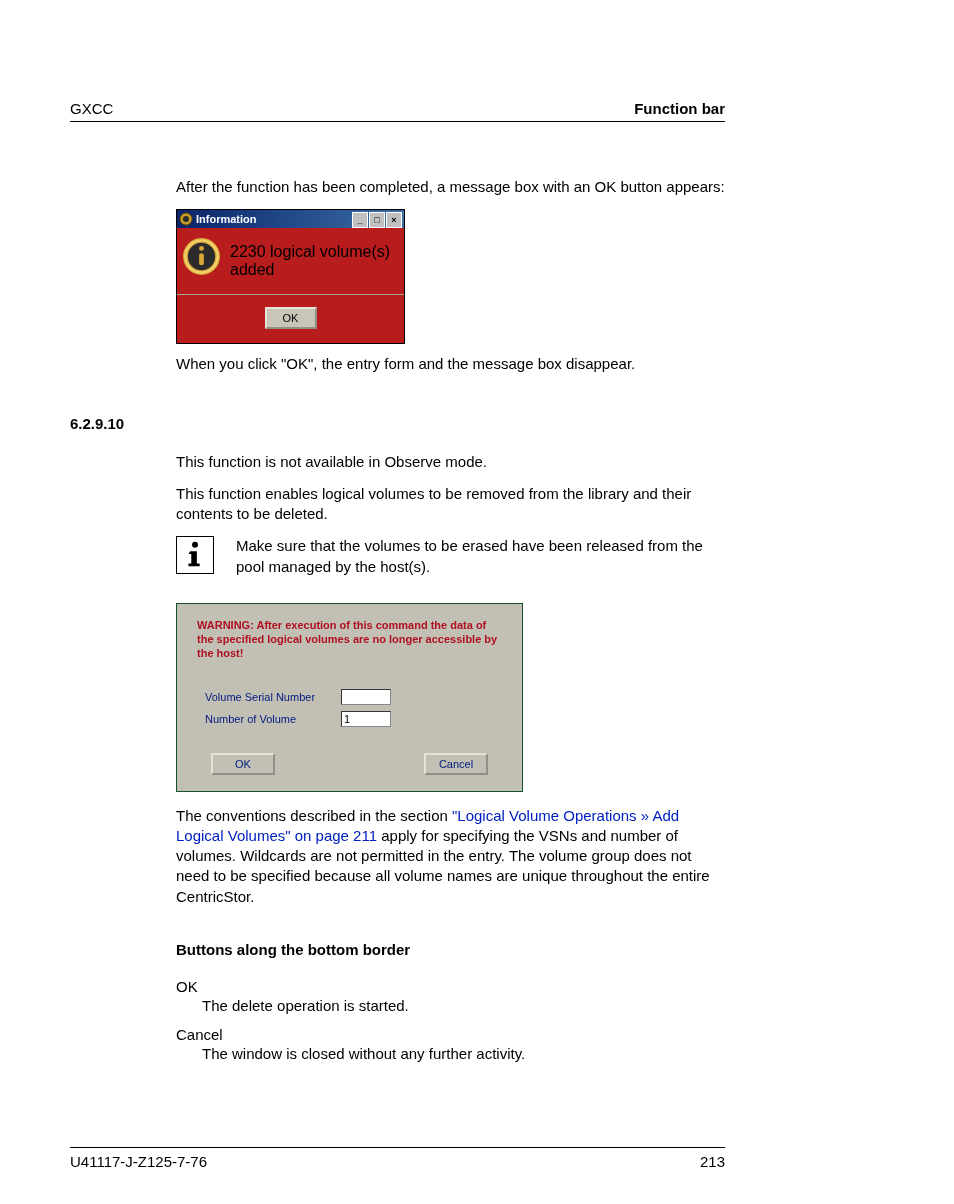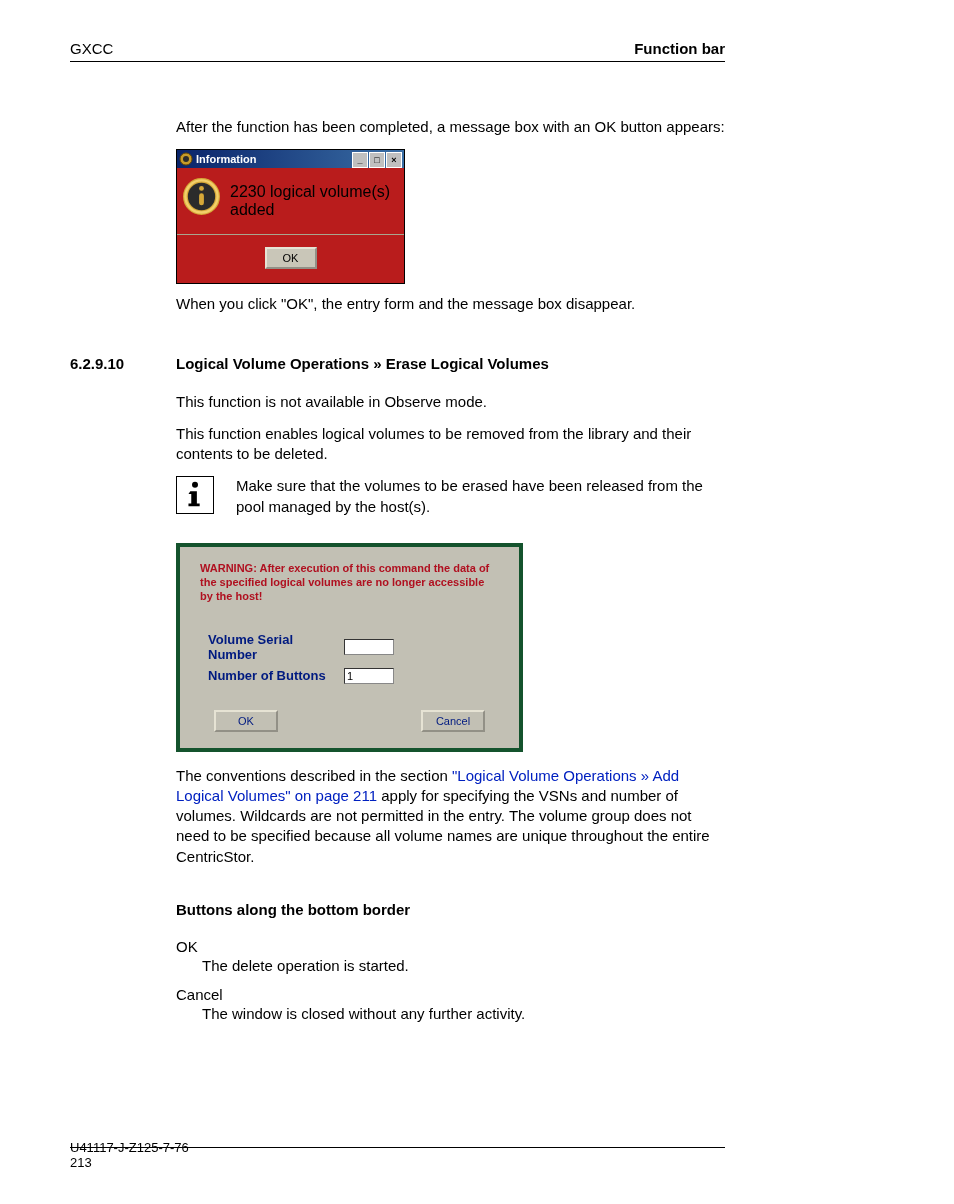--- a/index.html
+++ b/index.html
@@ -5,21 +5,21 @@
   body {
     font-family: Arial, Helvetica, sans-serif;
     font-size: 15px;
     color: #000;
     margin: 0;
     background: #fff;
   }
   .page {
     width: 795px;
     min-height: 1204px;
-    padding: 40px 70px 40px 70px;
+    padding: 100px 70px 40px 70px;
     box-sizing: border-box;
     position: relative;
   }
   .running-head {
     display: flex;
     justify-content: space-between;
     font-size: 15px;
     margin-bottom: 4px;
   }
   .running-head-right { font-weight: bold; }
@@ -80,35 +80,35 @@
   .note-icon {
     width: 36px; height: 36px; border: 1px solid #000;
     display: flex; align-items: center; justify-content: center;
     flex-shrink: 0; margin-right: 22px;
   }
   .note-icon svg { width: 22px; height: 28px; }
 
   
   .erase-form {
     width: 347px; background: #c2c0b4;
-    border: 4px solid #14532d;
+    border: 1px solid #14532d;
     padding: 14px 14px 8px 14px;
     box-sizing: border-box;
     margin: 4px 0 14px 0;
   }
   .erase-warning {
     color: #b01020; font-size: 11px; font-weight: bold;
     text-align: left; line-height: 1.3; margin-bottom: 28px;
     padding: 0 6px;
   }
   .form-row {
     display: flex; align-items: center; margin-bottom: 6px;
     padding-left: 14px;
   }
-  .form-label { color: #001a80; font-size: 13px; font-weight: bold; width: 136px; }
+  .form-label { color: #001a80; font-size: 11px; font-weight: normal; width: 136px; }
   .form-input {
     width: 50px; height: 16px; border: 1px inset #888;
     background: #fff; font-size: 11px; padding: 0 2px;
     box-sizing: border-box;
   }
   .erase-buttons {
     display: flex; justify-content: space-between;
     padding: 20px 20px 8px 20px;
   }
   .form-btn {
@@ -118,21 +118,21 @@
   }
 
   .link { color: #0020c0; }
   .subhead { font-weight: bold; margin: 34px 0 20px 0; }
   .def-term { margin-bottom: 2px; }
   .def-desc { margin-left: 26px; margin-bottom: 12px; }
 
   .footer-hr { border-top: 1px solid #000; position: absolute; bottom: 56px; left: 70px; right: 70px; }
   .footer-row {
     position: absolute; bottom: 34px; left: 70px; right: 70px;
-    display: flex; justify-content: space-between; font-size: 13px; flex-direction: column;
+    display: flex; justify-content: space-between; font-size: 15px;
   }
 </style>
 </head>
 <body>
 
 <div class="page">
 
   <div class="running-head">
     <span>GXCC</span>
     <span class="running-head-right">Function bar</span>
@@ -172,21 +172,20 @@
       <div class="info-footer">
         <button class="ok-btn-small">OK</button>
       </div>
     </div>
 
     <p class="para">When you click "OK", the entry form and the message box disappear.</p>
   </div>
 
   <div class="section-row">
     <div class="section-num">6.2.9.10</div>
-    <div class="section-title">Logical Volume Operations » Erase Logical Volumes</div>
   </div>
 
   <div class="content-col">
     <p class="para">This function is not available in Observe mode.</p>
     <p class="para">This function enables logical volumes to be removed from the library and their contents to be deleted.</p>
 
     <div class="note-row">
       <div class="note-icon">
         <svg viewBox="0 0 20 30">
           <circle cx="10" cy="4" r="3.2" fill="#000"></circle>
@@ -196,21 +195,21 @@
       <p class="para" style="margin:0;">Make sure that the volumes to be erased have been released from the pool managed by the host(s).</p>
     </div>
 
     <div class="erase-form">
       <div class="erase-warning">WARNING: After execution of this command the data of the specified logical volumes are no longer accessible by the host!</div>
       <div class="form-row">
         <span class="form-label">Volume Serial Number</span>
         <input class="form-input" value="" style="">
       </div>
       <div class="form-row">
-        <span class="form-label">Number of Buttons</span>
+        <span class="form-label">Number of Volume</span>
         <input class="form-input" value="1" style="">
       </div>
       <div class="erase-buttons">
         <button class="form-btn">OK</button>
         <button class="form-btn">Cancel</button>
       </div>
     </div>
 
     <p class="para">
       <span>The conventions described in the section </span><span class="link">"Logical Volume Operations » Add Logical Volumes" on page 211</span><span> apply for specifying the VSNs and number of volumes. Wildcards are not permitted in the entry. The volume group does not need to be specified because all volume names are unique throughout the entire CentricStor.</span>

